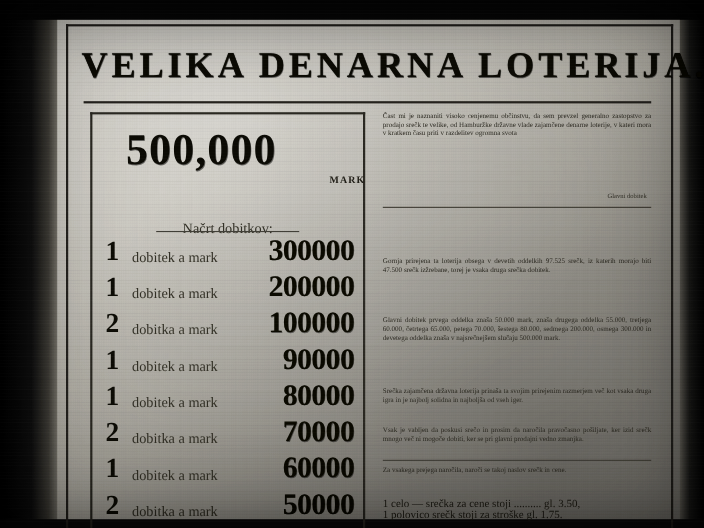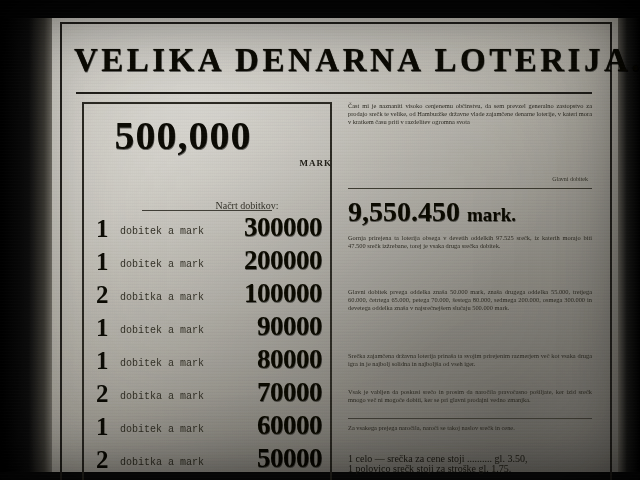--- a/index.html
+++ b/index.html
@@ -121,24 +121,23 @@
     text-align: center;
     font-size: 7.5px;
     line-height: 9px;
     color: #34322b;
     filter: blur(0.25px);
   }
   .sub-c {
     position: absolute;
     left: 0; top: 98px; width: 250px;
     text-align: center;
-    font-size: 10px;
+    font-size: 13px;
     color: #3a382f;
     filter: blur(0.3px);
-    margin-left: 40px;
   }
   .hr-thin {
     position: absolute;
     left: 60px; top: 108px; width: 130px; height: 1px;
     background: #46443c;
   }
 
   .prize-table {
     position: absolute;
     left: 6px;
@@ -156,25 +155,24 @@
     font-size: 25px;
     font-weight: 700;
     color: #17160f;
     font-family: "Liberation Serif", serif;
   }
   .p-desc {
     position: absolute;
     left: 32px;
     top: 12px;
     width: 84px;
-    font-size: 10px;
+    font-size: 13px;
     color: #3b392f;
     filter: blur(0.35px);
     white-space: nowrap;
-    font-family: Liberation Mono, monospace;
   }
   .p-amount {
     position: absolute;
     right: 4px;
     top: -2px;
     font-size: 27px;
     font-weight: 700;
     letter-spacing: -0.5px;
     color: #141309;
     font-family: "Liberation Serif", serif;
@@ -344,24 +342,20 @@
     </div>
 
     <div class="right-col">
 
       <div class="r-block-1 rtext">Čast mi je naznaniti visoko cenjenemu občinstvu, da sem prevzel generalno zastopstvo za prodajo srečk te velike, od Hamburžke državne vlade zajamčene denarne loterije, v kateri mora v kratkem času priti v razdelitev ogromna svota</div>
 
       <div class="r-sign">Glavni dobitek</div>
 
       <div class="r-rule"></div>
 
-      <div class="mark-number">
-        <span>9,550.450</span>
-        <span class="unit">mark.</span>
-      </div>
 
       <div class="r-block-2 rtext">Gornja prirejena ta loterija obsega v devetih oddelkih 97.525 srečk, iz katerih morajo biti 47.500 srečk izžrebane, torej je vsaka druga srečka dobitek.</div>
 
       <div class="r-block-3 rtext">Glavni dobitek prvega oddelka znaša 50.000 mark, znaša drugega oddelka 55.000, tretjega 60.000, četrtega 65.000, petega 70.000, šestega 80.000, sedmega 200.000, osmega 300.000 in devetega oddelka znaša v najsrečnejšem slučaju 500.000 mark.</div>
 
       <div class="r-block-4 rtext">Srečka zajamčena državna loterija prinaša ta svojim prirejenim razmerjem več kot vsaka druga igra in je najbolj solidna in najboljša od vseh iger.</div>
 
       <div class="r-block-5 rtext">Vsak je vabljen da poskusi srečo in prosim da naročila pravočasno pošiljate, ker izid srečk mnogo več ni mogoče dobiti, ker se pri glavni prodajni vedno zmanjka.</div>
 
       <div class="r-rule2"></div>

